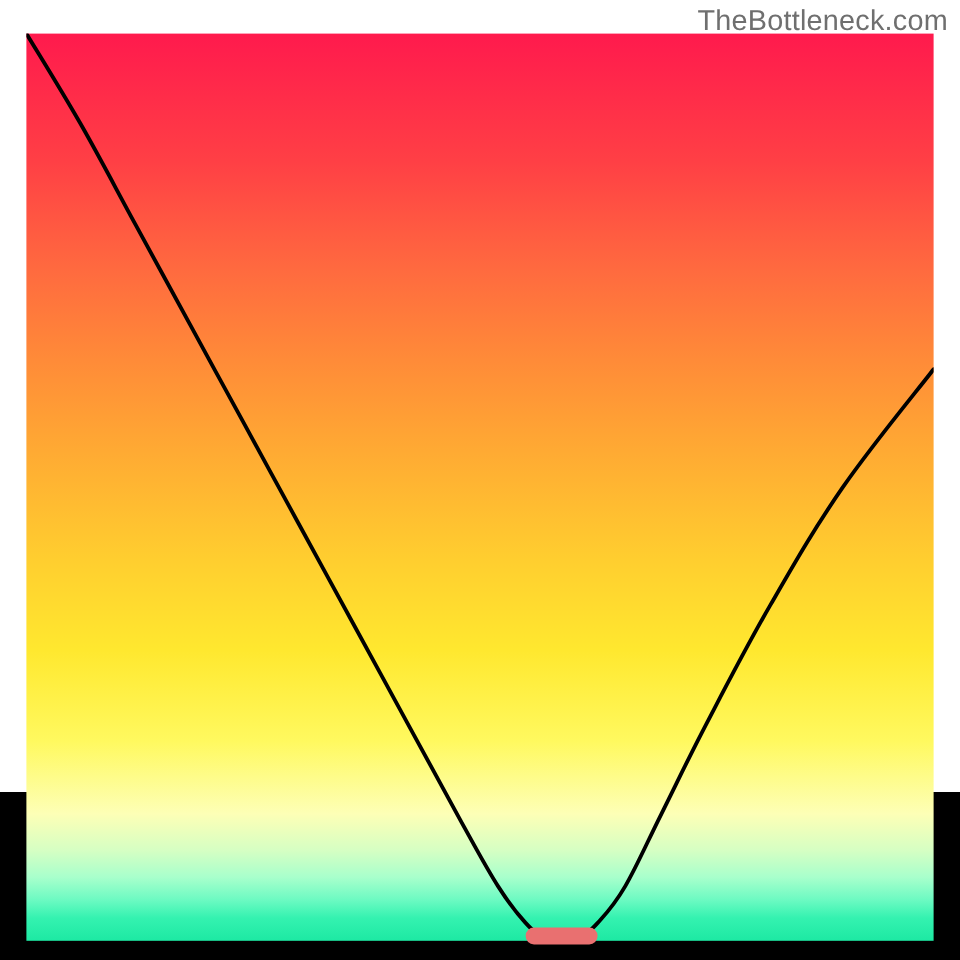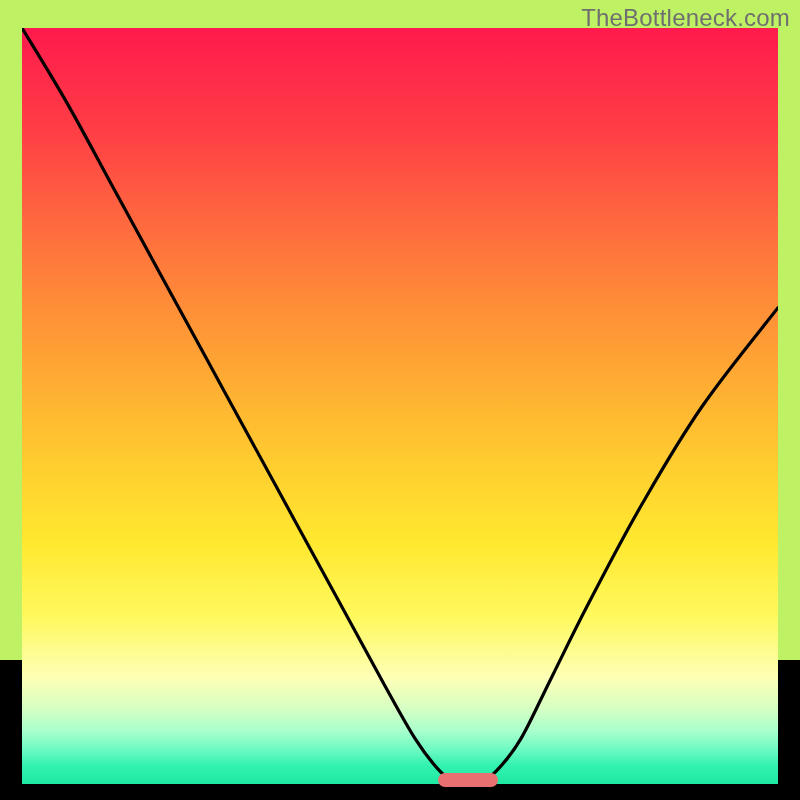--- a/index.html
+++ b/index.html
@@ -8,21 +8,21 @@
     width: 800px;
     height: 800px;
     background: #000;
     overflow: hidden;
     font-family: Arial, Helvetica, sans-serif;
   }
   .frame {
     position: relative;
     width: 800px;
     height: 660px;
-    background: #bef264;
+    background: #ffffff;
   }
   .watermark {
     position: absolute;
     top: 4px;
     right: 10px;
     color: #6f6f6f;
     font-size: 24px;
     font-weight: 500;
     letter-spacing: 0.2px;
     z-index: 10;

